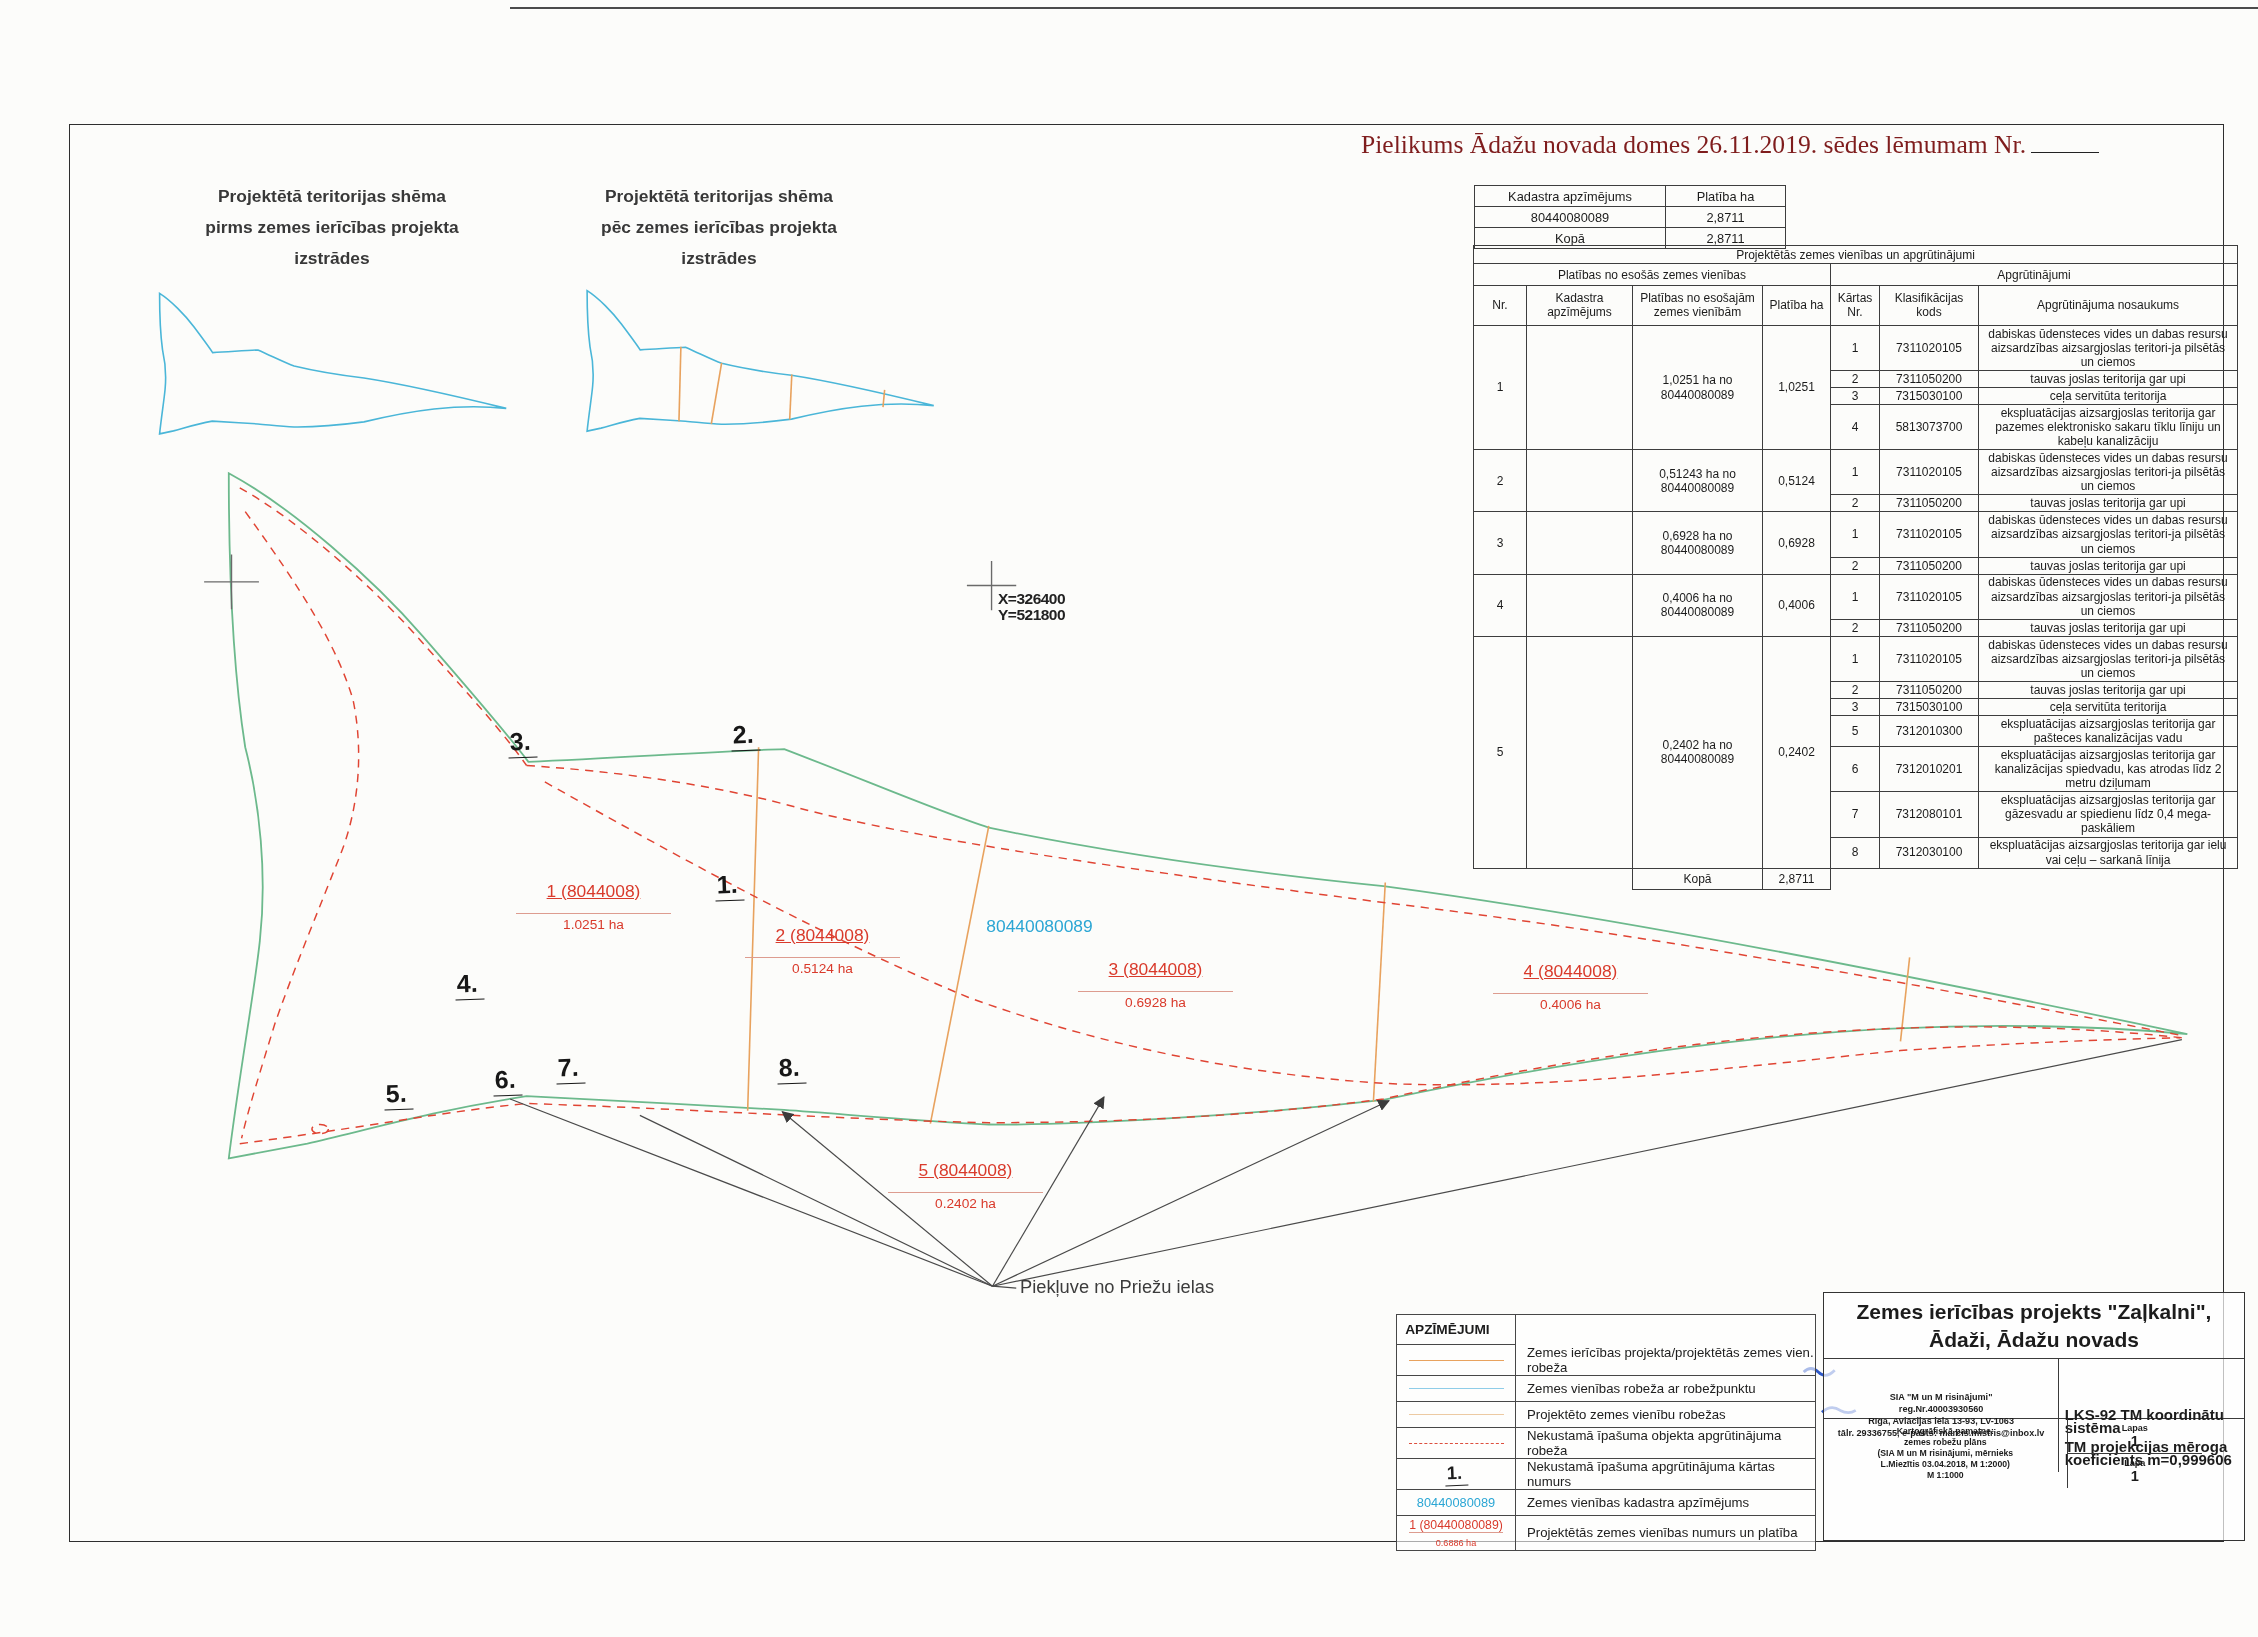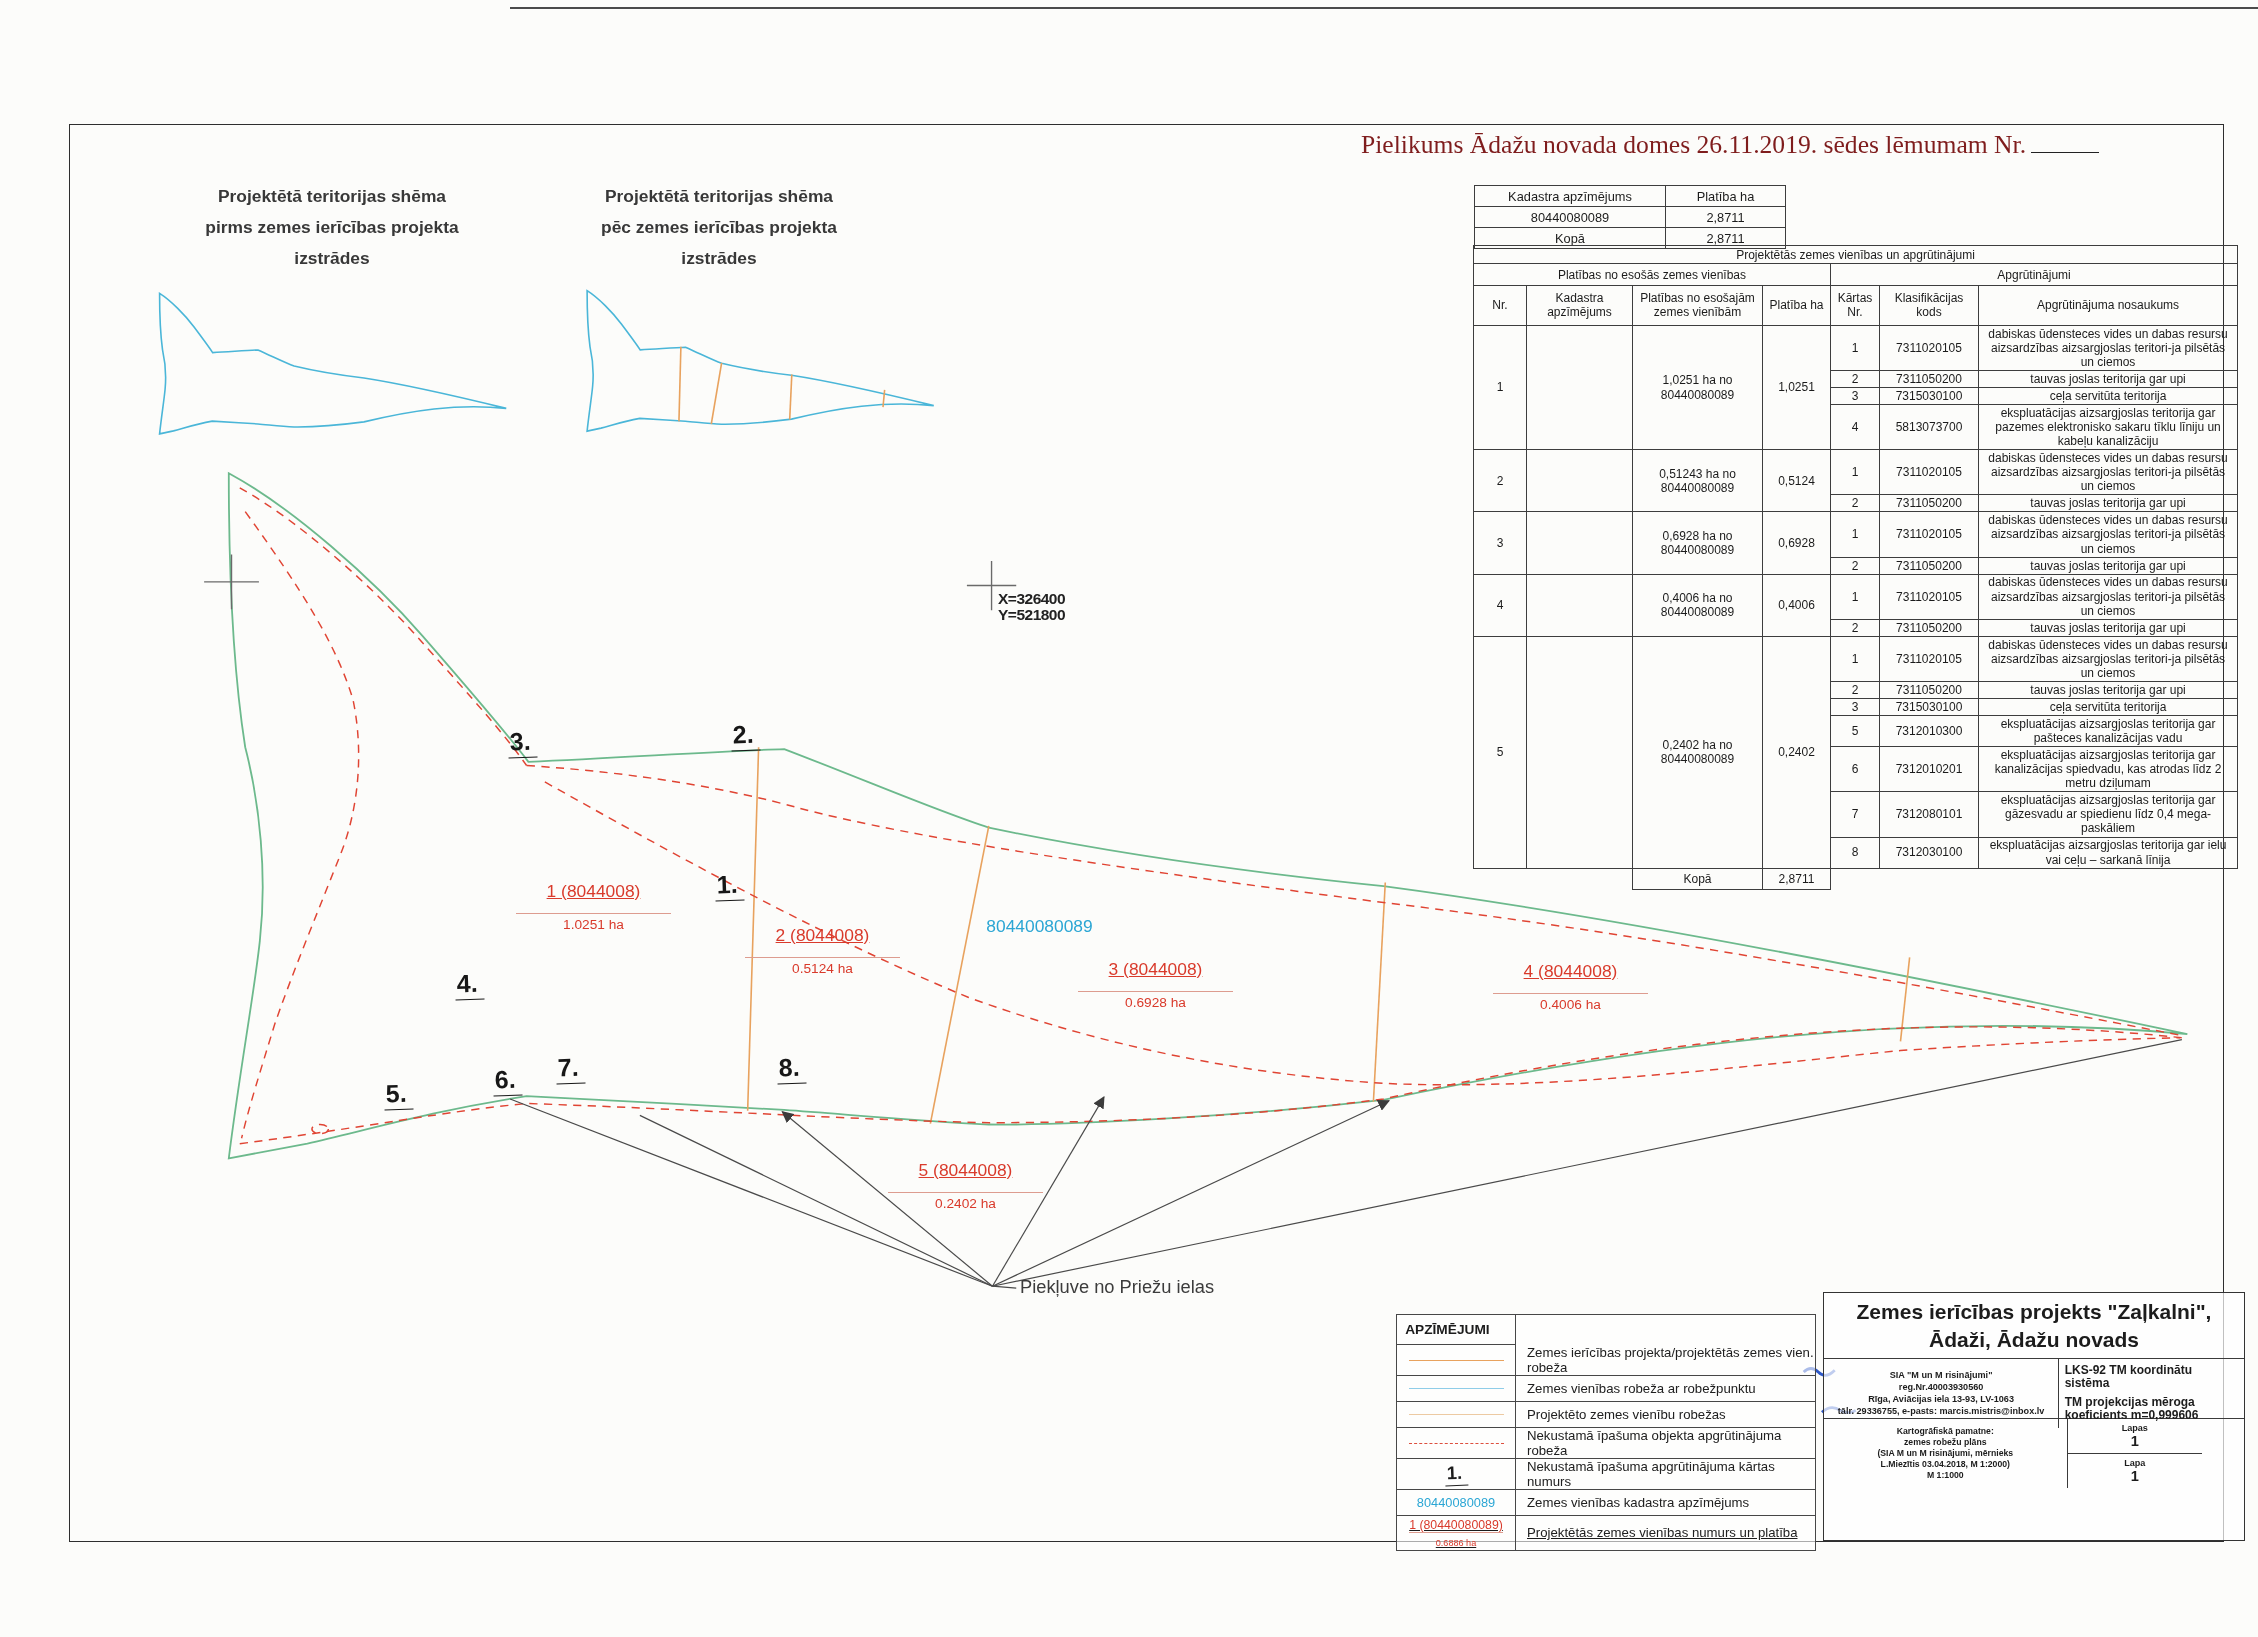--- a/index.html
+++ b/index.html
@@ -82,21 +82,21 @@
   .tblock{position:absolute;left:1823px;top:1292px;width:422px;height:249px;border:1.8px solid #333;
           background:rgba(255,255,255,.7);box-sizing:border-box;}
   .tb-title{height:66px;border-bottom:1.4px solid #3a3a3a;display:flex;align-items:center;justify-content:center;
             text-align:center;font-size:21px;font-weight:bold;line-height:27.4px;box-sizing:border-box;}
   .tb-row2{display:grid;grid-template-columns:62% 38%;height:50px;border-bottom:1.4px solid #3a3a3a;box-sizing:border-box;}
   .tb-owner{display:flex;align-items:center;justify-content:center;font-size:12px;font-weight:bold;border-right:1.4px solid #3a3a3a;text-align:center;}
   .tb-owner-name{display:flex;align-items:center;justify-content:center;font-size:10.5px;font-weight:bold;}
   .tb-row3{display:grid;grid-template-columns:56% 44%;height:60px;border-bottom:1.4px solid #3a3a3a;box-sizing:border-box;}
   .tb-company{display:flex;align-items:center;justify-content:center;text-align:center;font-size:9.1px;
               font-weight:bold;line-height:12px;border-right:1.4px solid #3a3a3a;padding:1.8px;}
-  .tb-coord{padding:4.6px 5.5px;font-size:12px;font-weight:bold;line-height:13.7px;}
+  .tb-coord{padding:4.6px 5.5px;font-size:15px;font-weight:bold;line-height:13.7px;margin-top:44px;}
   .tb-coord .c2{margin-top:4.6px;font-weight:bold;}
   .tb-row4{display:grid;grid-template-columns:58% 32% 10%;height:69px;box-sizing:border-box;}
   .tb-left{border-right:1.4px solid #3a3a3a;display:flex;flex-direction:column;}
   .tb-surv-row{display:grid;grid-template-columns:64% 36%;border-bottom:1.4px solid #3a3a3a;flex:1;}
   .tb-surv{display:flex;align-items:center;justify-content:center;text-align:center;font-size:10px;font-weight:bold;line-height:12px;border-right:1.4px solid #3a3a3a;}
   .tb-date{display:flex;align-items:center;justify-content:center;font-size:10.5px;font-weight:bold;}
   .tb-cert{flex:1;display:flex;align-items:center;justify-content:center;text-align:center;font-size:10px;font-weight:bold;line-height:12.8px;}
   .tb-base{border-right:1.4px solid #3a3a3a;display:flex;align-items:center;justify-content:center;
            text-align:center;font-size:8.7px;font-weight:bold;line-height:11px;padding:1.8px;}
   .tb-pages{display:flex;flex-direction:column;}
@@ -440,21 +440,21 @@
           <span class="sym-seq">1.</span>
         </div>
       <div class="ltext">Nekustamā īpašuma apgrūtinājuma kārtas numurs</div>
     </div>
     <div class="lrow">
       <div class="lsym">
           <span class="sym-cad">80440080089</span>
         </div>
       <div class="ltext">Zemes vienības kadastra apzīmējums</div>
     </div>
-    <div class="lrow" style="min-height:33px;text-decoration:underline;">
+    <div class="lrow" style="min-height:33px;">
       <div class="lsym">
         <div class="sym-parcel">
           <div class="l1">1 (80440080089)</div>
           <div class="l2">0.6886 ha</div>
         </div>
       </div>
       <div class="ltext">Projektētās zemes vienības numurs un platība</div>
     </div>
   </div>
 

